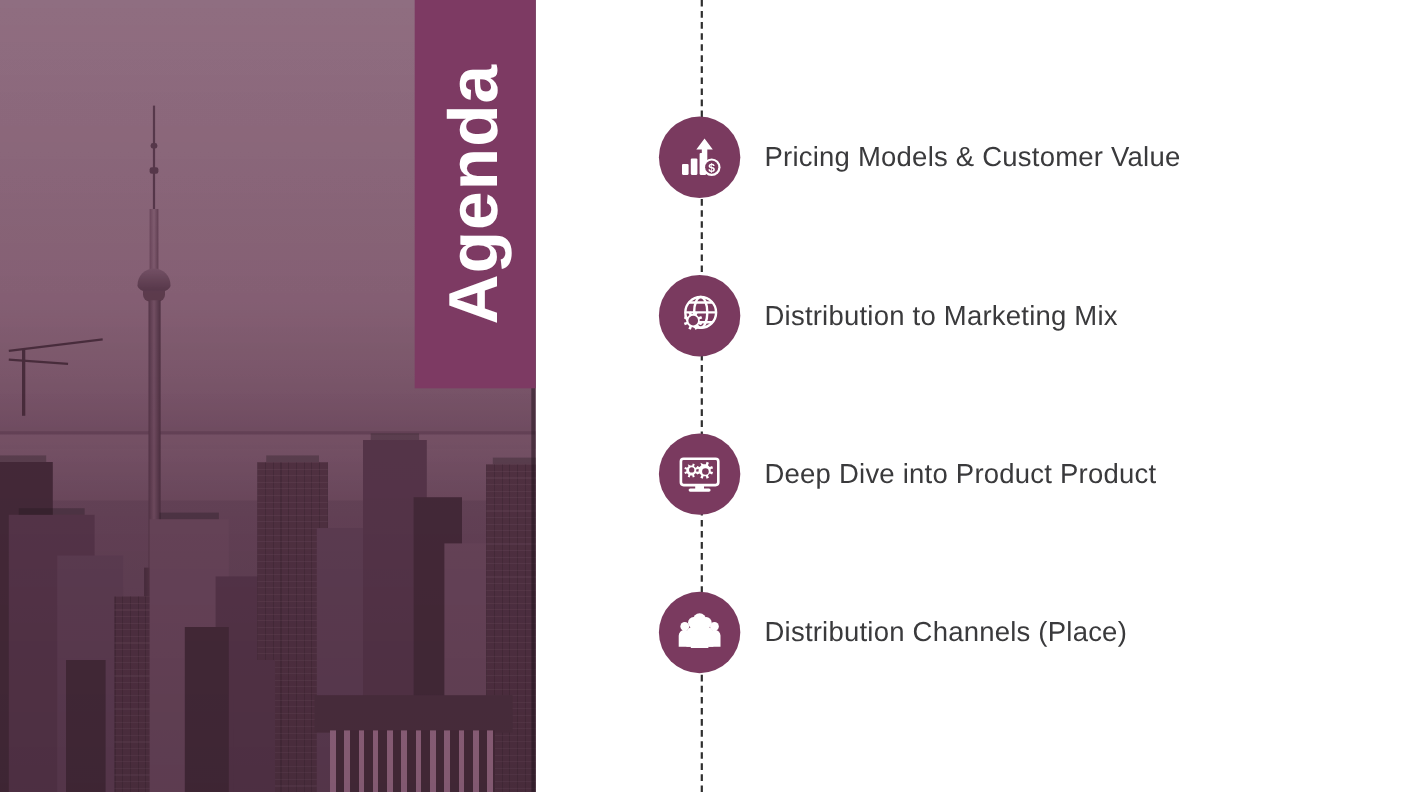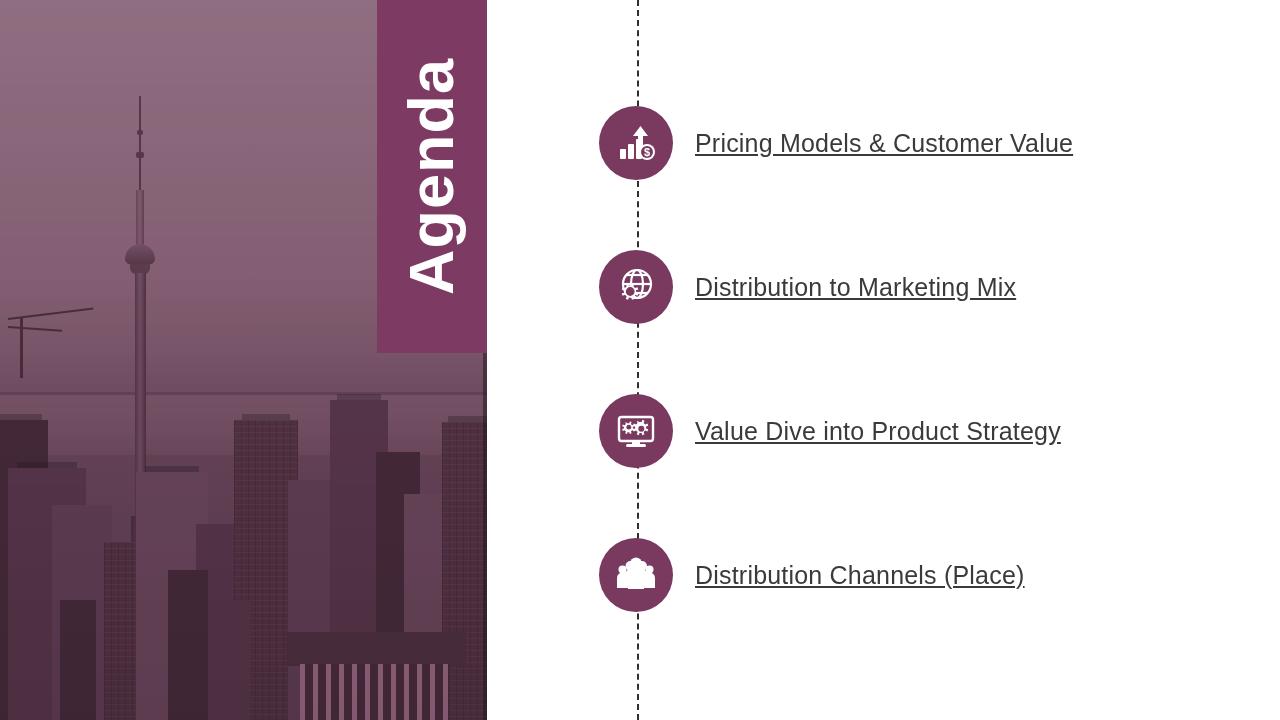--- a/index.html
+++ b/index.html
@@ -177,21 +177,20 @@
   }
   .icon-circle svg { display:block; }
 
   .item-label {
     margin-left:22px;
     color:#3a3a3c;
     font-size:25px;
     font-weight:400;
     letter-spacing:.2px;
     white-space:nowrap;
-    text-decoration:underline;
   }
 </style>
 </head>
 <body>
 
 <div class="slide">
 
   <div class="photo-panel">
     <div class="sky"></div>
     <div class="far-shore"></div>
@@ -297,21 +296,21 @@
           <rect x="18" y="32" width="8" height="4" fill="#ffffff"></rect>
           <rect x="12" y="35" width="20" height="3" rx="1.5" fill="#ffffff"></rect>
           <g fill="#ffffff">
             <path d="M16 13.2 l1.8 0 .5-1.8 1.8 .7 -.7 1.8 1.3 1.3 1.8-.7 .7 1.8 -1.8 .5 0 1.8 1.8 .5 -.7 1.8 -1.8-.7 -1.3 1.3 .7 1.8 -1.8 .7 -.5-1.8 -1.8 0 -.5 1.8 -1.8-.7 .7-1.8 -1.3-1.3 -1.8 .7 -.7-1.8 1.8-.5 0-1.8 -1.8-.5 .7-1.8 1.8 .7 1.3-1.3 -.7-1.8z" transform="translate(-2.5,1)"></path>
             <circle cx="14.8" cy="18.2" r="2.4" fill="#7a3a5f"></circle>
             <path d="M27 15.5 l2.2 0 .6-2.2 2.2 .9 -.9 2.2 1.6 1.6 2.2-.9 .9 2.2 -2.2 .6 0 2.2 2.2 .6 -.9 2.2 -2.2-.9 -1.6 1.6 .9 2.2 -2.2 .9 -.6-2.2 -2.2 0 -.6 2.2 -2.2-.9 .9-2.2 -1.6-1.6 -2.2 .9 -.9-2.2 2.2-.6 0-2.2 -2.2-.6 .9-2.2 2.2 .9 1.6-1.6 -.9-2.2z" transform="translate(-1.5,-2.5)"></path>
             <circle cx="27.3" cy="19.7" r="3" fill="#7a3a5f"></circle>
           </g>
         </svg>
       </div>
-      <div class="item-label">Value Dive into Product Strategy</div>
+      <div class="item-label">Deep Dive into Product Product</div>
     </div>
 
     <div class="agenda-item item-3">
       <div class="icon-circle">
         <svg width="44" height="44" viewBox="0 0 44 44" fill="#ffffff">
           <circle cx="8.5" cy="16.5" r="4"></circle>
           <path d="M3 35 v-10 a5.5 5.5 0 0 1 11 0 v10 z"></path>
           <circle cx="35.5" cy="16.5" r="4"></circle>
           <path d="M30 35 v-10 a5.5 5.5 0 0 1 11 0 v10 z"></path>
           <circle cx="16.5" cy="13" r="5"></circle>

